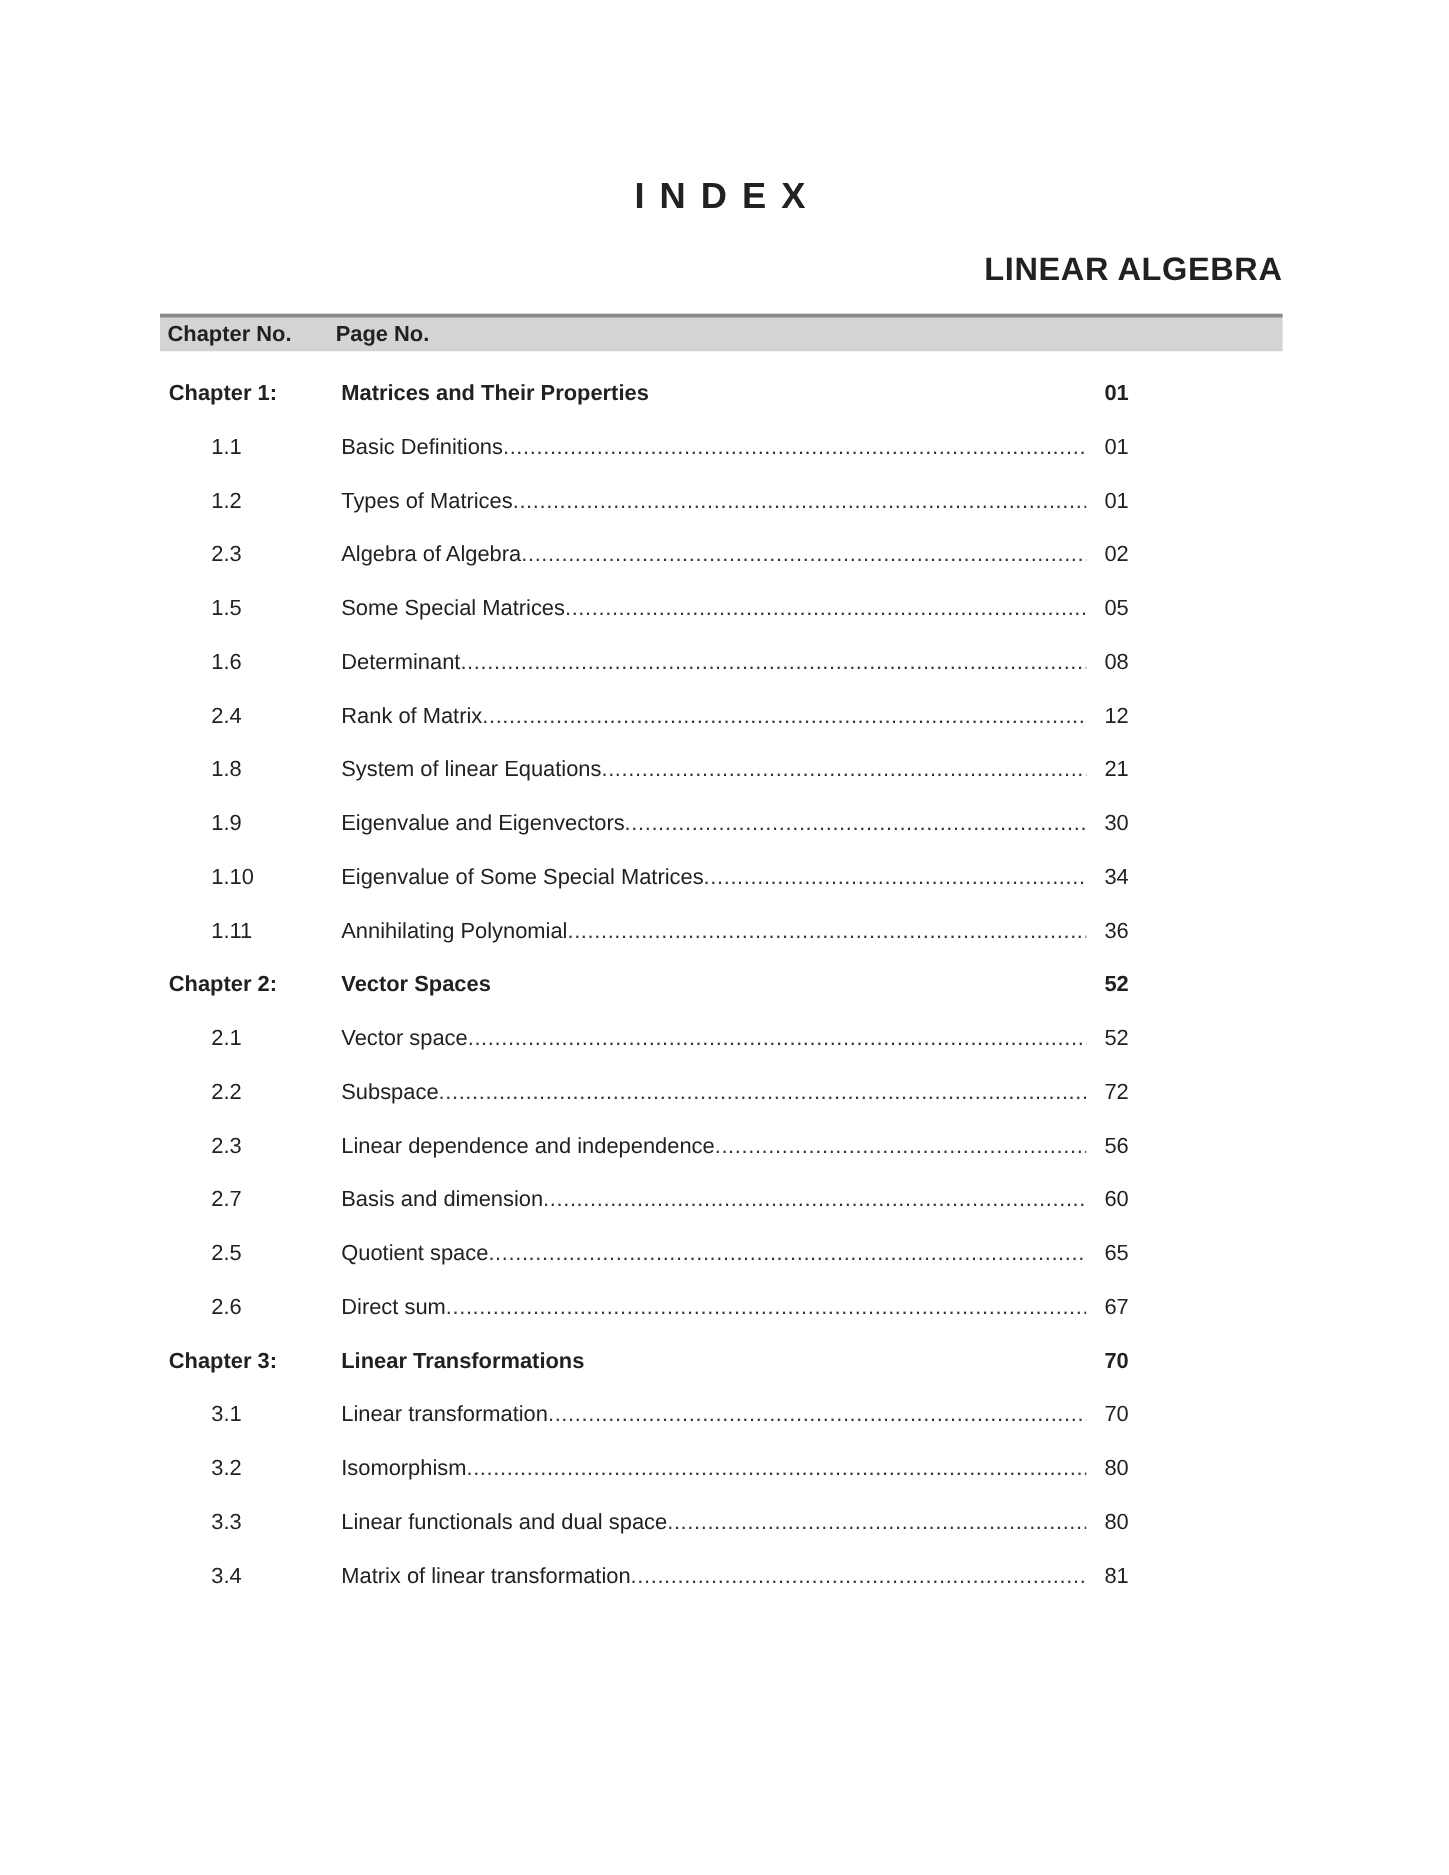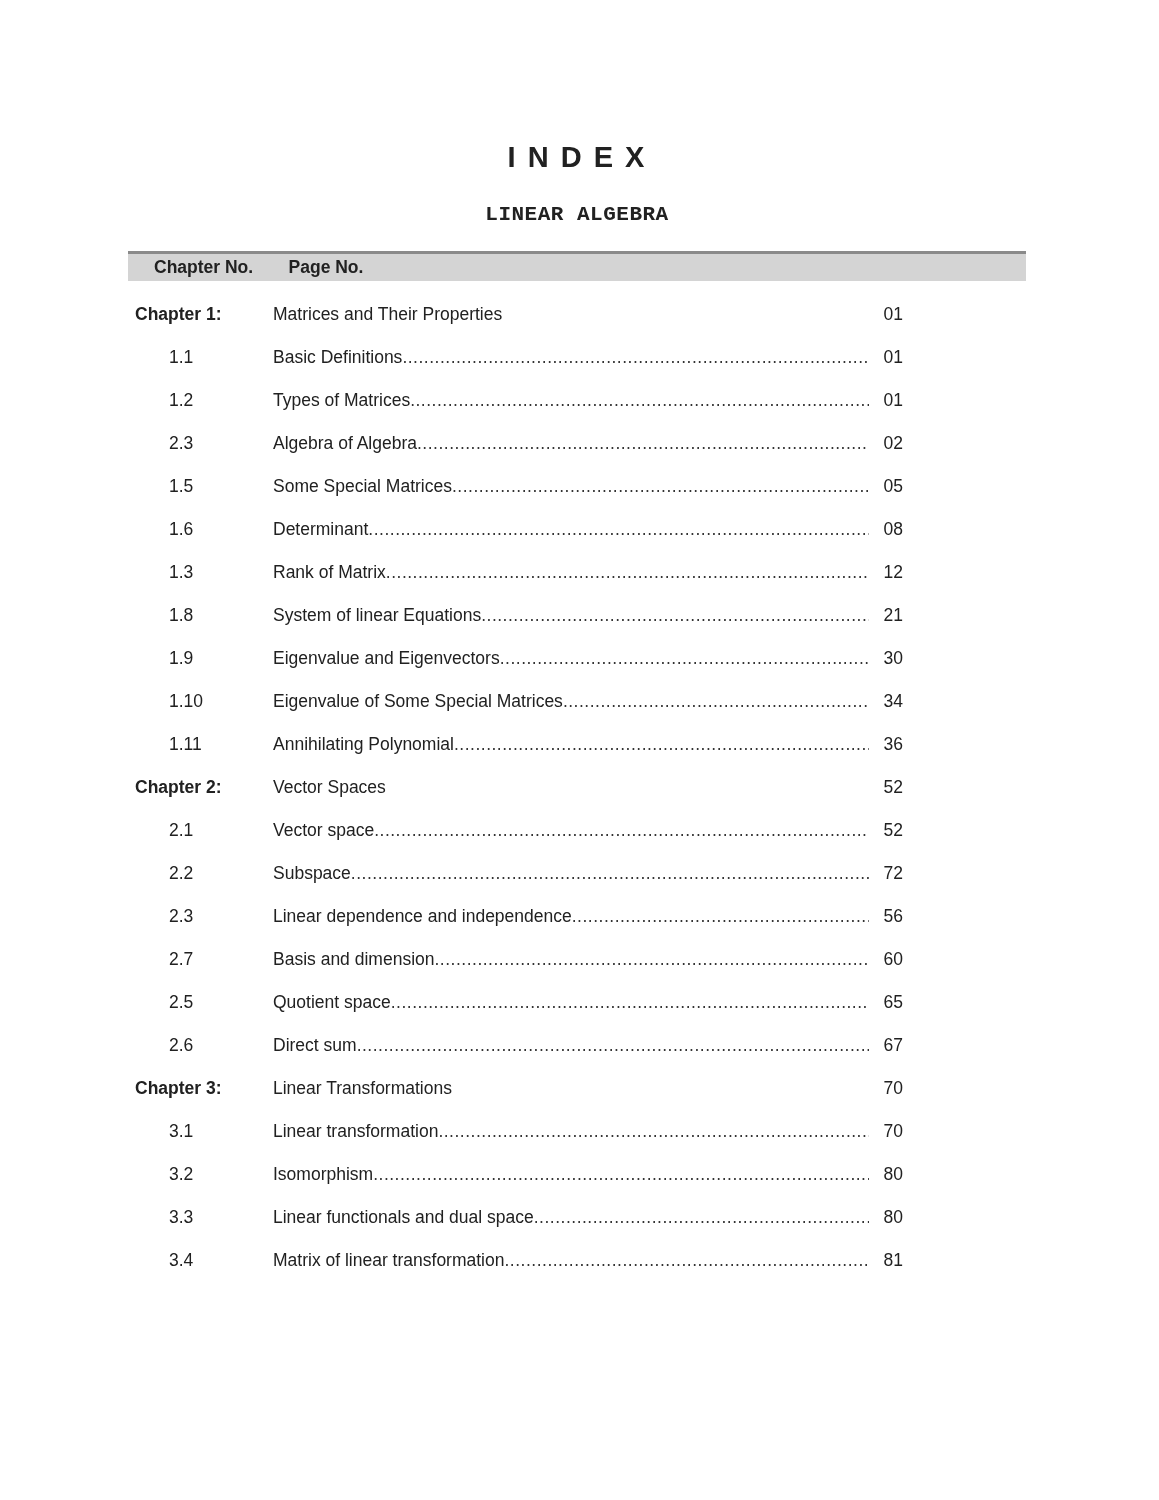--- a/index.html
+++ b/index.html
@@ -33,37 +33,35 @@
     margin-top: 138px;
     text-align: center;
     font-size: 29px;
     font-weight: 700;
     letter-spacing: 2px;
     line-height: 38px;
     white-space: pre;
   }
   .doc-subtitle {
     margin-top: 26px;
-    text-align: center;
-    font-size: 21px;
+    text-align: right;
+    font-size: 26px;
     font-weight: 700;
     letter-spacing: 0.5px;
     line-height: 26px;
-    font-family: Liberation Mono, monospace;
   }
   .header-row {
     margin-top: 23px;
     background: var(--header-bg);
     border-top: 3px solid var(--header-border);
     height: 30px;
     display: flex;
     align-items: center;
     font-weight: 700;
     font-size: 17.5px;
-    padding-left: 20px;
   }
   .header-row .h-chapter {
     width: 139px;
     padding-left: 6px;
     flex-shrink: 0;
   }
   .header-row .h-particulars {
     flex: 1;
   }
   .header-row .h-page {
@@ -85,21 +83,21 @@
     flex-shrink: 0;
   }
   .row.item .col-num { padding-left: 41px; }
   .row.chapter .col-num { padding-left: 7px; font-weight: 700; }
   .col-title {
     flex: 1;
     display: flex;
     align-items: baseline;
     min-width: 0;
   }
-  .row.chapter .col-title { font-weight: 400; gap: 29px; }
+  .row.chapter .col-title { font-weight: 700; gap: 29px; }
   .t { white-space: nowrap; }
   .dots {
     flex: 1;
     overflow: hidden;
     white-space: nowrap;
     color: var(--dots);
     letter-spacing: 0.5px;
     min-width: 0;
   }
   .dots::after {
@@ -177,21 +175,21 @@
   <div class="row item">
     <div class="col-num">1.6</div>
     <div class="col-title">
       <span class="t">Determinant</span>
       <span class="dots"></span>
       <span class="page-num">08</span>
     </div>
   </div>
 
   <div class="row item">
-    <div class="col-num">1.3</div>
+    <div class="col-num">2.4</div>
     <div class="col-title">
       <span class="t">Rank of Matrix</span>
       <span class="dots"></span>
       <span class="page-num">12</span>
     </div>
   </div>
 
   <div class="row item">
     <div class="col-num">1.8</div>
     <div class="col-title">

